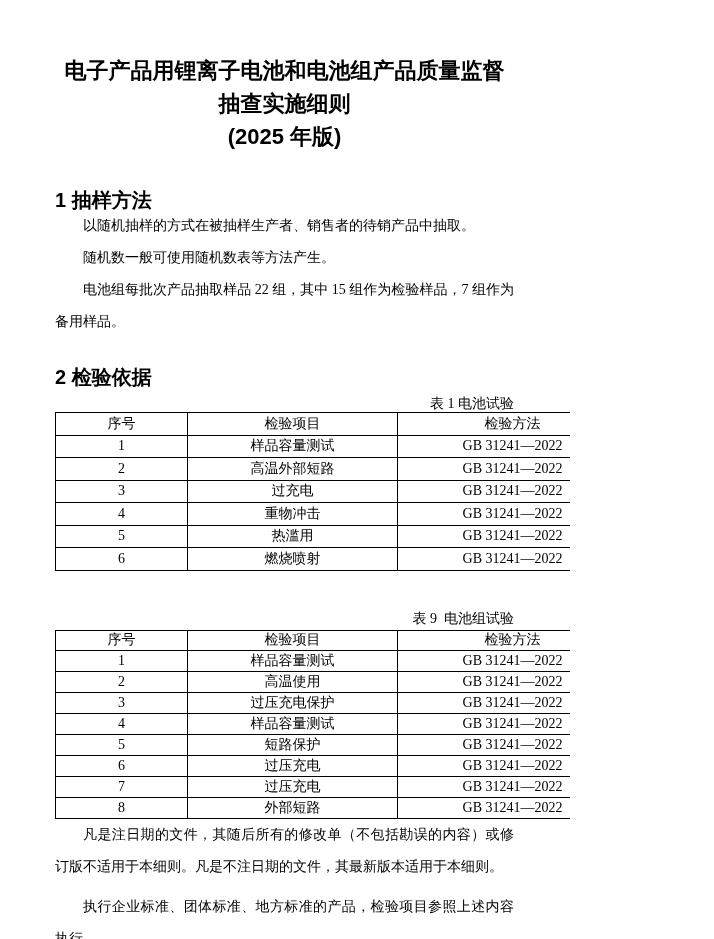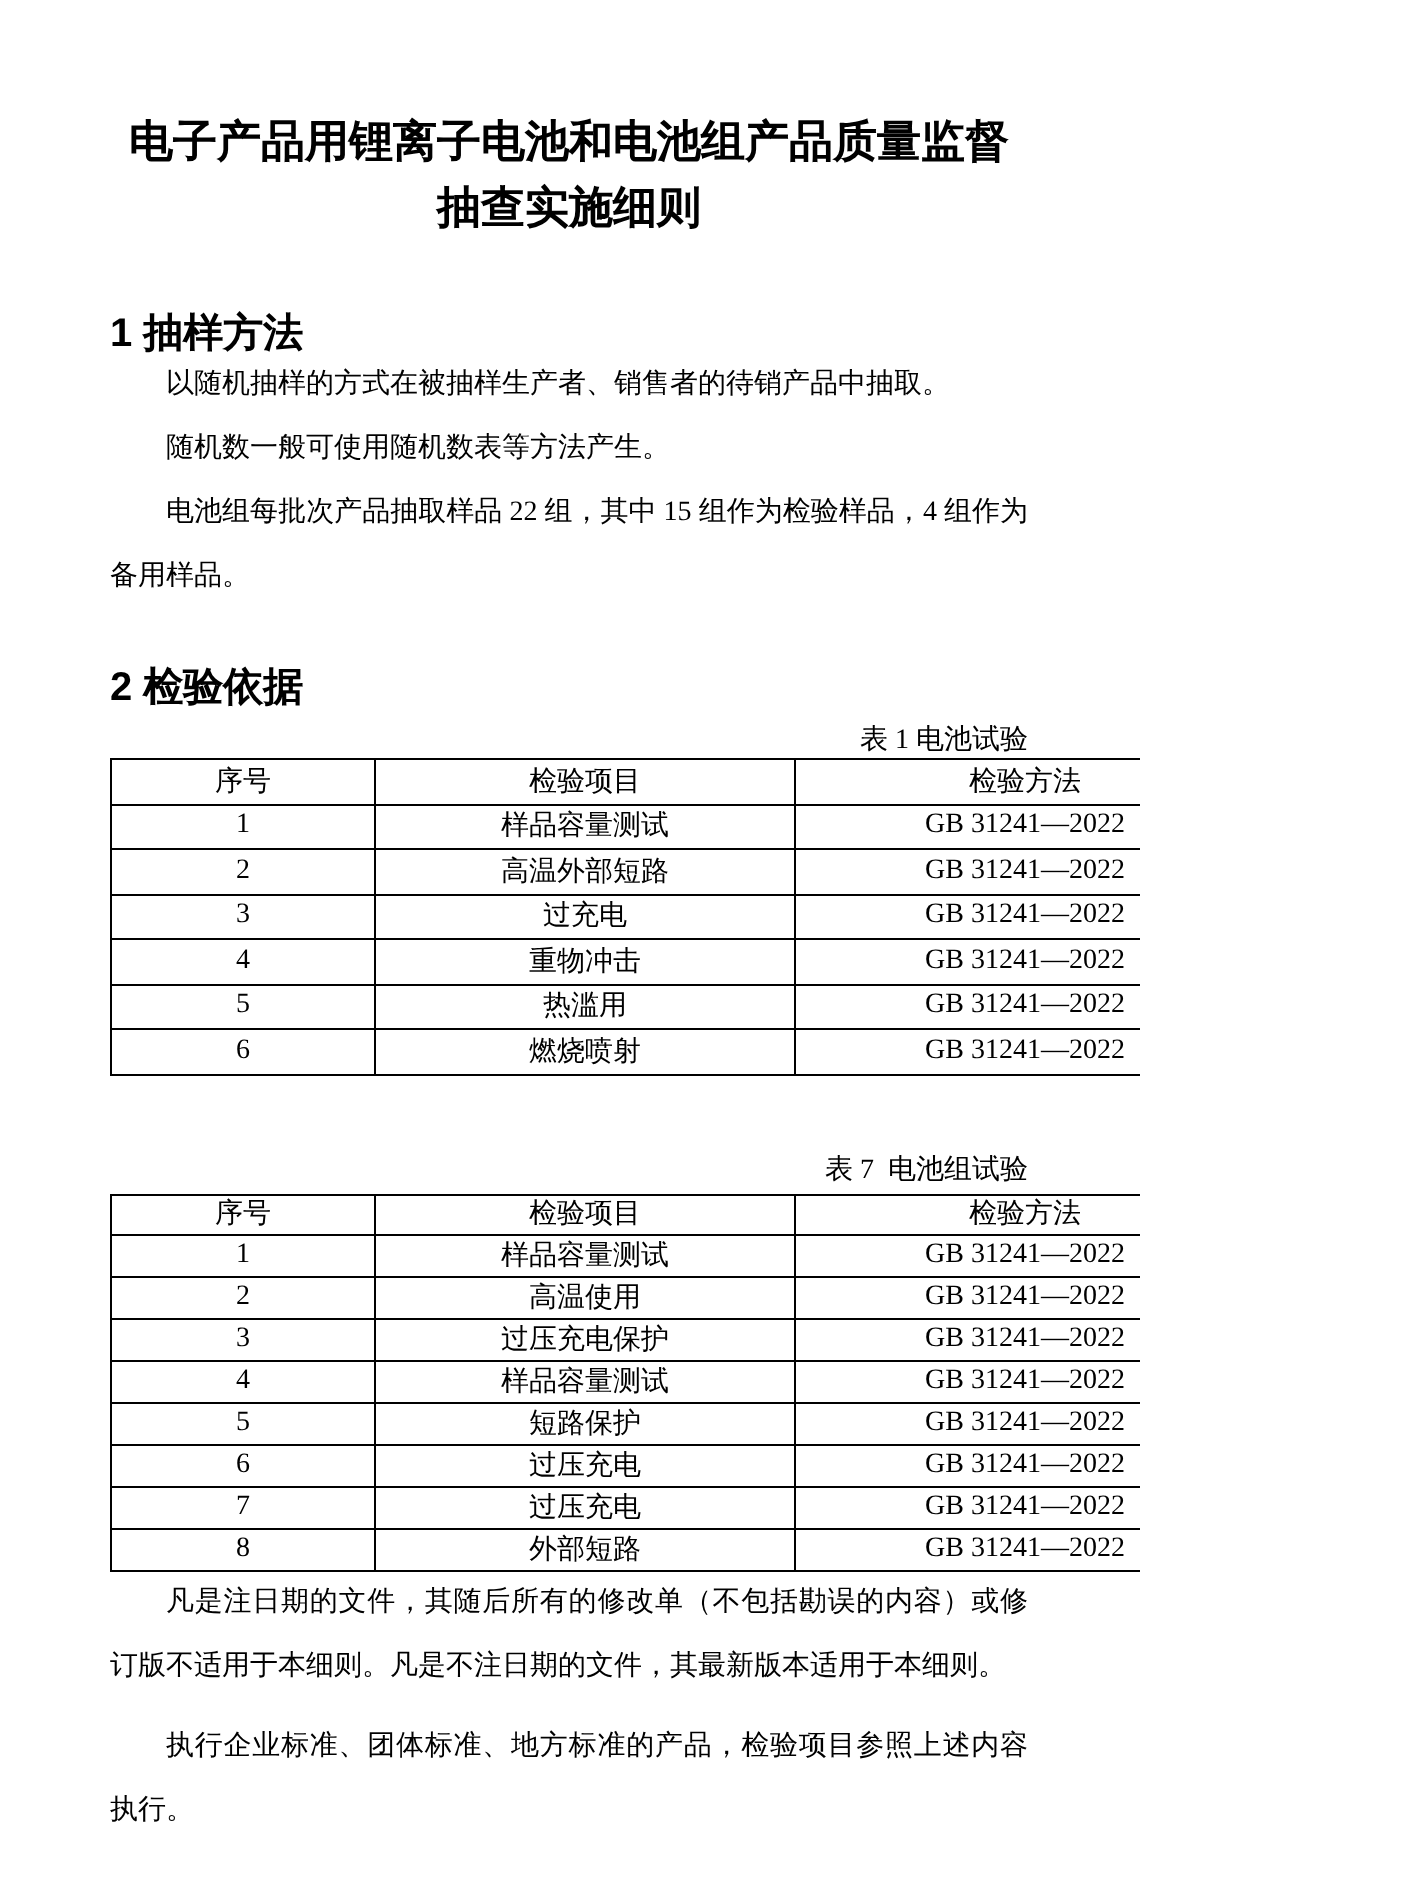--- a/index.html
+++ b/index.html
@@ -71,27 +71,28 @@
   }
   .footer-1 { margin-top: 8px; }
 </style>
 </head>
 <body>
 
 <div class="page">
 
   <div class="doc-title">
     <div>电子产品用锂离子电池和电池组产品质量监督抽查实施细则</div>
+    <div>(2025 年版)</div>
   </div>
 
   <div class="section-heading heading-1">1 抽样方法</div>
 
   <p class="body-para">以随机抽样的方式在被抽样生产者、销售者的待销产品中抽取。</p>
   <p class="body-para">随机数一般可使用随机数表等方法产生。</p>
-  <p class="body-para">电池组每批次产品抽取样品 22 组，其中 15 组作为检验样品，4 组作为备用样品。</p>
+  <p class="body-para">电池组每批次产品抽取样品 22 组，其中 15 组作为检验样品，7 组作为备用样品。</p>
 
   <div class="section-heading heading-2">2 检验依据</div>
 
   <div class="table-caption caption-1">表 1 电池试验</div>
 
   <table class="doc-table t1">
     <colgroup>
         <col class="col-no">
         <col class="col-item">
         <col class="col-meth">
@@ -130,21 +131,21 @@
         <td>GB 31241—2022</td>
       </tr>
       <tr>
         <td>6</td>
         <td>燃烧喷射</td>
         <td>GB 31241—2022</td>
       </tr>
     </tbody>
   </table>
 
-  <div class="table-caption caption-2">表 7  电池组试验</div>
+  <div class="table-caption caption-2">表 9  电池组试验</div>
 
   <table class="doc-table t2">
     <colgroup>
         <col class="col-no">
         <col class="col-item">
         <col class="col-meth">
       </colgroup>
     <thead>
       <tr>
         <th>序号</th>

